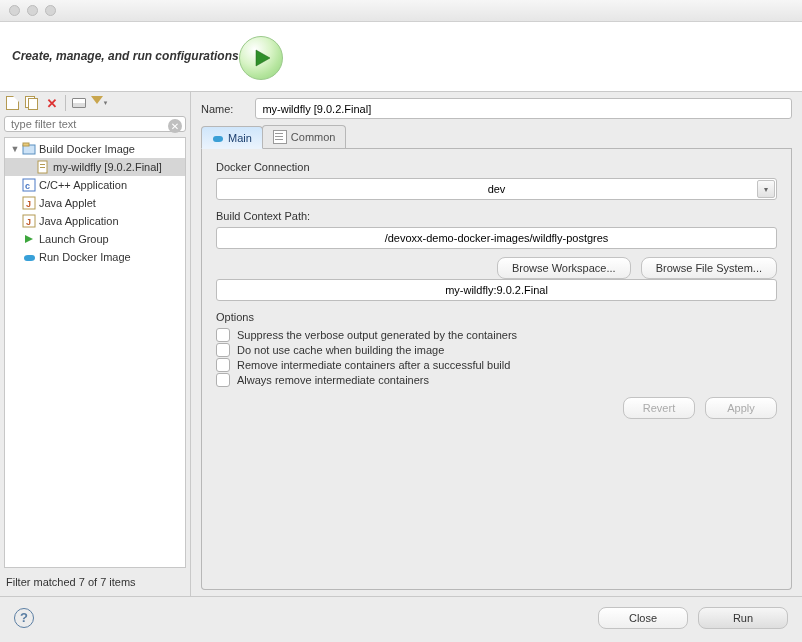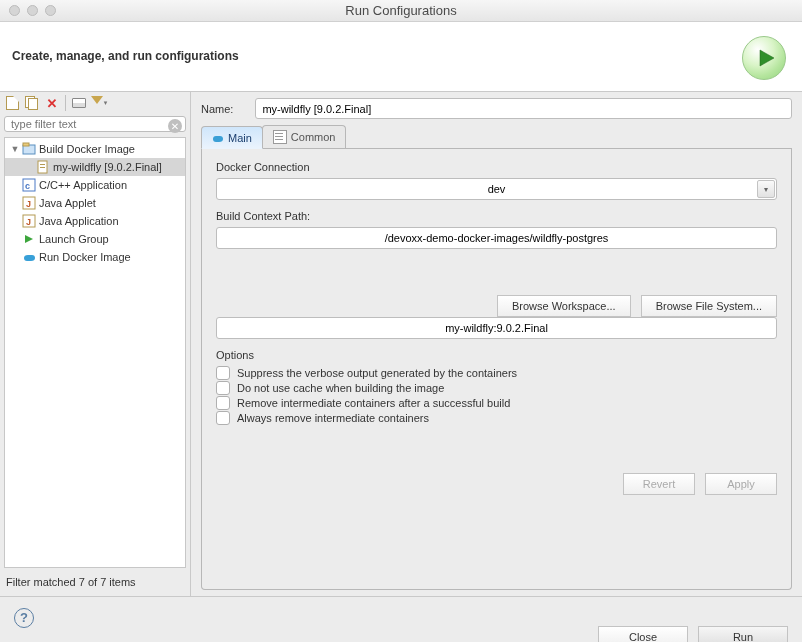--- a/index.html
+++ b/index.html
@@ -33,23 +33,23 @@
   .title {
     position: absolute; left: 0; right: 0;
     text-align: center; font-size: 13px; color: #4a4a4a;
     pointer-events: none;
   }
   .header {
     background: #fff;
     border-bottom: 1px solid #c9c9c9;
     padding: 12px 16px 10px 12px;
     display: flex;
-    justify-content: space-between;
     align-items: center;
     height: 70px;
+    font-style: italic;
   }
   .header h2 { font-size: 12px; font-weight: bold; margin: 0 0 4px 0; }
   .run-orb {
     width: 44px; height: 44px; border-radius: 50%;
     background: radial-gradient(circle at 35% 30%, #fff, #d9f4c7 40%, #b7e6a0 65%, #8fd27a);
     display: flex; align-items: center; justify-content: center;
     border: 1px solid #9ac98a;
   }
   .run-orb svg { margin-left: 3px; }
   .body {
@@ -163,26 +163,25 @@
     position: absolute; right: 2px; top: 2px;
     width: 18px; height: 18px;
     background: linear-gradient(#fafafa,#e2e2e2);
     border: 1px solid #c3c3c3; border-radius: 2px;
     display:flex; align-items:center; justify-content:center;
     font-size: 8px; color:#666;
   }
   .brow { display: flex; justify-content: flex-end; gap: 10px; margin-top: 8px; }
   .btn {
     height: 22px; padding: 0 14px;
-    border: 1px solid #c3c3c3; border-radius: 0;
+    border: 1px solid #c3c3c3; border-radius: 8px;
     background: linear-gradient(#ffffff, #efefef);
     font-size: 11px; color: #333; cursor: default;
     display: inline-flex; align-items: center; justify-content: center;
     min-width: 72px;
-    margin-top: 38px;
   }
   .btn.disabled { color: #aaa; }
   .optrow {
     display: flex; align-items: center; gap: 7px;
     margin: 1px 0; font-size: 11px;
   }
   .cb {
     width: 14px; height: 14px; border: 1px solid #b0b0b0;
     border-radius: 3px; background: #fff;
   }
@@ -217,21 +216,20 @@
 </style>
 </head>
 <body>
 
 <div class="titlebar">
   <div class="traffic">
     <div class="tdot"></div>
     <div class="tdot"></div>
     <div class="tdot"></div>
   </div>
-  <div class="title">Run Configurations</div>
 </div>
 
 <div class="header">
   <div>
     <h2>Create, manage, and run configurations</h2>
   </div>
   <div class="run-orb">
     <svg width="20" height="20" viewBox="0 0 20 20">
         <polygon points="4,2 18,10 4,18" fill="#2f8f2a" stroke="#1d6618" stroke-width="0.5"></polygon>
       </svg>

